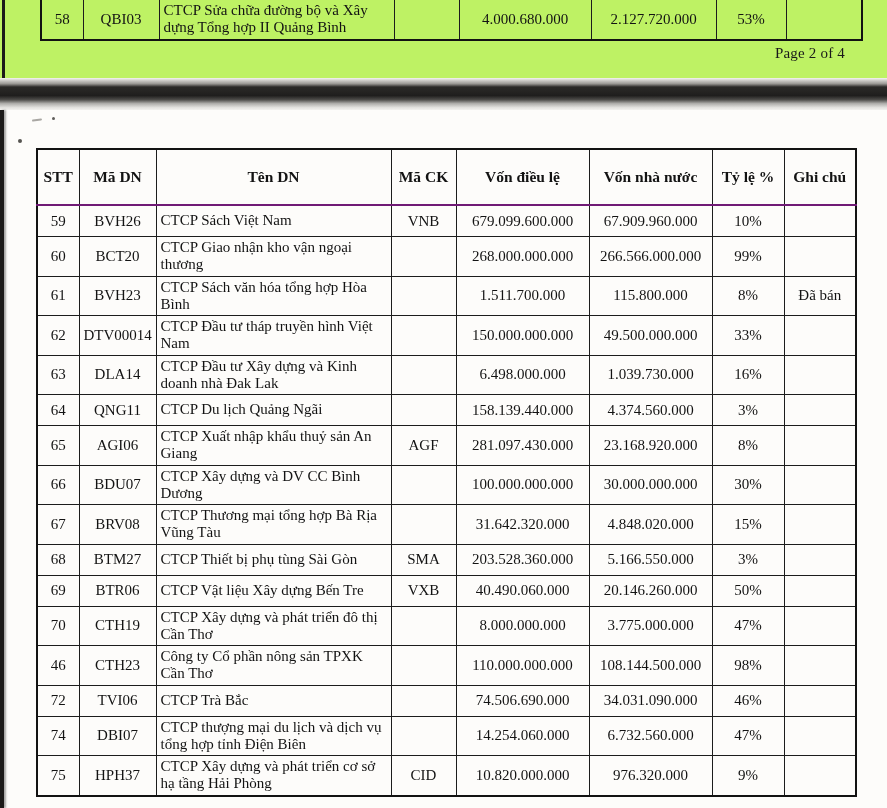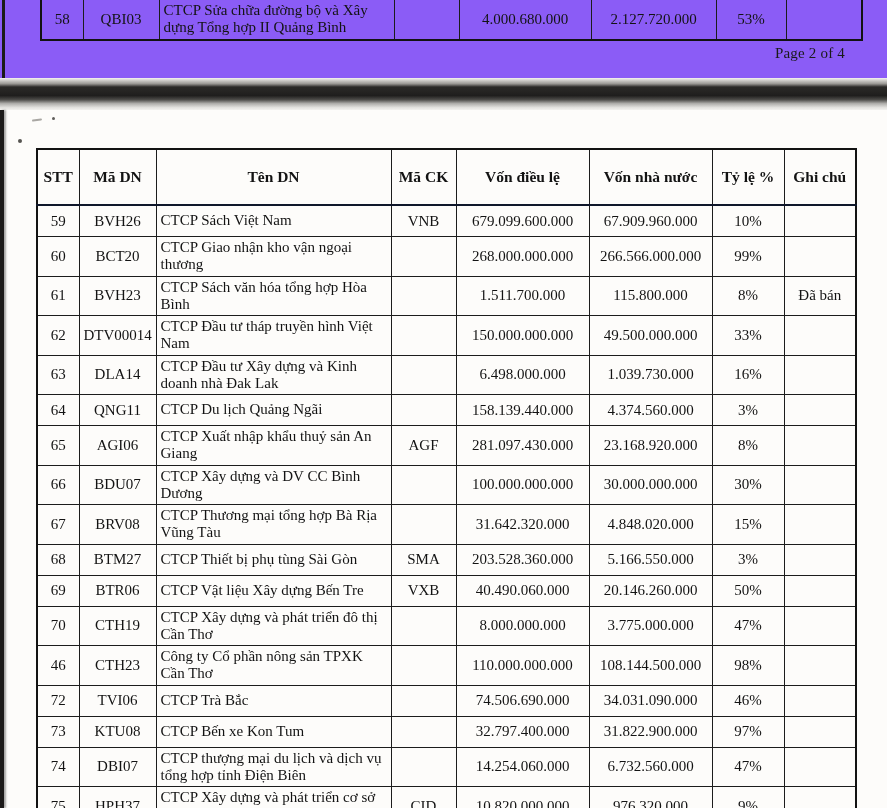--- a/index.html
+++ b/index.html
@@ -3,21 +3,21 @@
 <meta charset="utf-8">
 <style>
   html,body{margin:0;padding:0;}
   body{
     width:887px;height:808px;overflow:hidden;position:relative;
     background:#e9e8e6;
     font-family:"Liberation Serif","DejaVu Serif",serif;
     color:#131313;
     -webkit-font-smoothing:antialiased;
   }
-  .page{position:absolute;left:0;width:887px;background:#8b5cf6;}
+  .page{position:absolute;left:0;width:887px;background:#bef264;}
   .page1{top:0;height:78px;}
   .page2{top:110px;height:698px;background:#fdfcfa;}
   .edge-left{position:absolute;top:0;height:100%;background:#1b1a19;}
   .page1 .edge-left{left:2px;width:3px;}
   .page2 .edge-left{left:0;width:4px;box-shadow:2px 0 2px rgba(60,60,60,.45);}
   .page-gap{
     position:absolute;left:0;top:78px;width:887px;height:32px;
     background:linear-gradient(to bottom,
       #f5f4f1 0%,#9a9894 18%,#2b2a28 28%,#1f1e1d 55%,
       #4e4d4a 68%,#b0afac 80%,#e2e1de 92%,#f3f2ef 100%);
@@ -29,21 +29,21 @@
     vertical-align:middle;
     padding:2px 4px;
     font-size:15px;
     overflow:hidden;
   }
   .frag-table{left:40px;top:-2px;width:821px;border:2.5px solid #121212;}
   .frag-table td{height:34px;}
   .main-table{left:36px;top:38px;width:819px;border:2.5px solid #121212;}
   .main-table thead th{
     height:50px;font-weight:bold;font-size:15.5px;text-align:center;
-    border-bottom:2px solid #0f172a;
+    border-bottom:2px solid #701a75;
   }
   .c-stt,.c-code,.c-ck,.c-num,.c-pct,.c-note{text-align:center;}
   .c-name{text-align:left;padding-left:5px;line-height:1.15;margin-left:20px;}
   .c-num{font-size:14.5px;white-space:nowrap;}
   .main-table td{height:26px;}
   .page-footer{
     position:absolute;top:45px;left:0;width:845px;text-align:right;
     font-size:15px;color:#1a1a1a;letter-spacing:.2px;
   }
   
@@ -253,30 +253,20 @@
           <td class="c-stt">72</td>
           <td class="c-code">TVI06</td>
           <td class="c-name">CTCP Trà Bắc</td>
           <td class="c-ck"></td>
           <td class="c-num">74.506.690.000</td>
           <td class="c-num">34.031.090.000</td>
           <td class="c-pct">46%</td>
           <td class="c-note"></td>
         </tr>
         <tr>
-          <td class="c-stt">73</td>
-          <td class="c-code">KTU08</td>
-          <td class="c-name">CTCP Bến xe Kon Tum</td>
-          <td class="c-ck"></td>
-          <td class="c-num">32.797.400.000</td>
-          <td class="c-num">31.822.900.000</td>
-          <td class="c-pct">97%</td>
-          <td class="c-note"></td>
-        </tr>
-        <tr>
           <td class="c-stt">74</td>
           <td class="c-code">DBI07</td>
           <td class="c-name">CTCP thượng mại du lịch và dịch vụ tổng hợp tỉnh Điện Biên</td>
           <td class="c-ck"></td>
           <td class="c-num">14.254.060.000</td>
           <td class="c-num">6.732.560.000</td>
           <td class="c-pct">47%</td>
           <td class="c-note"></td>
         </tr>
         <tr>

